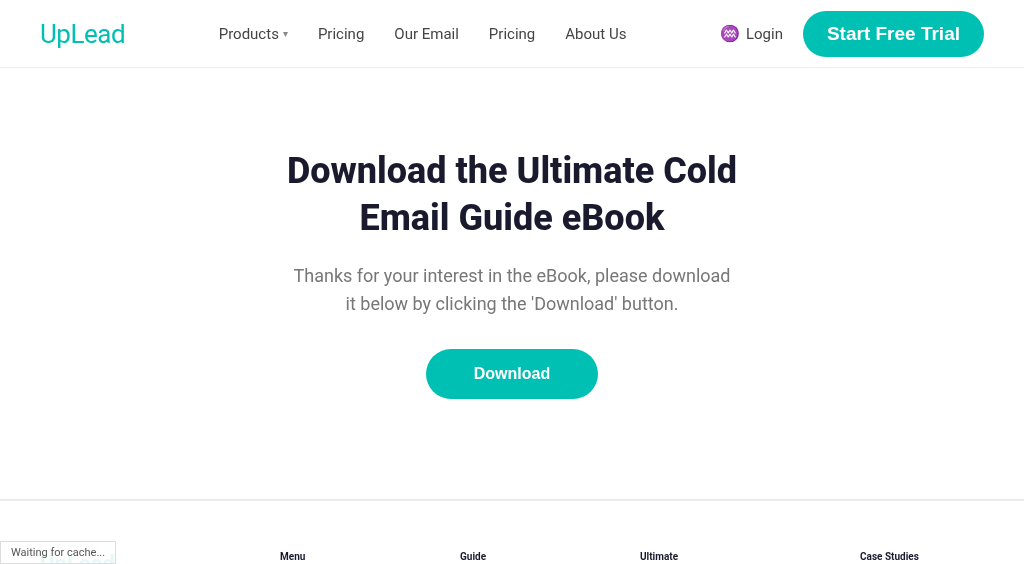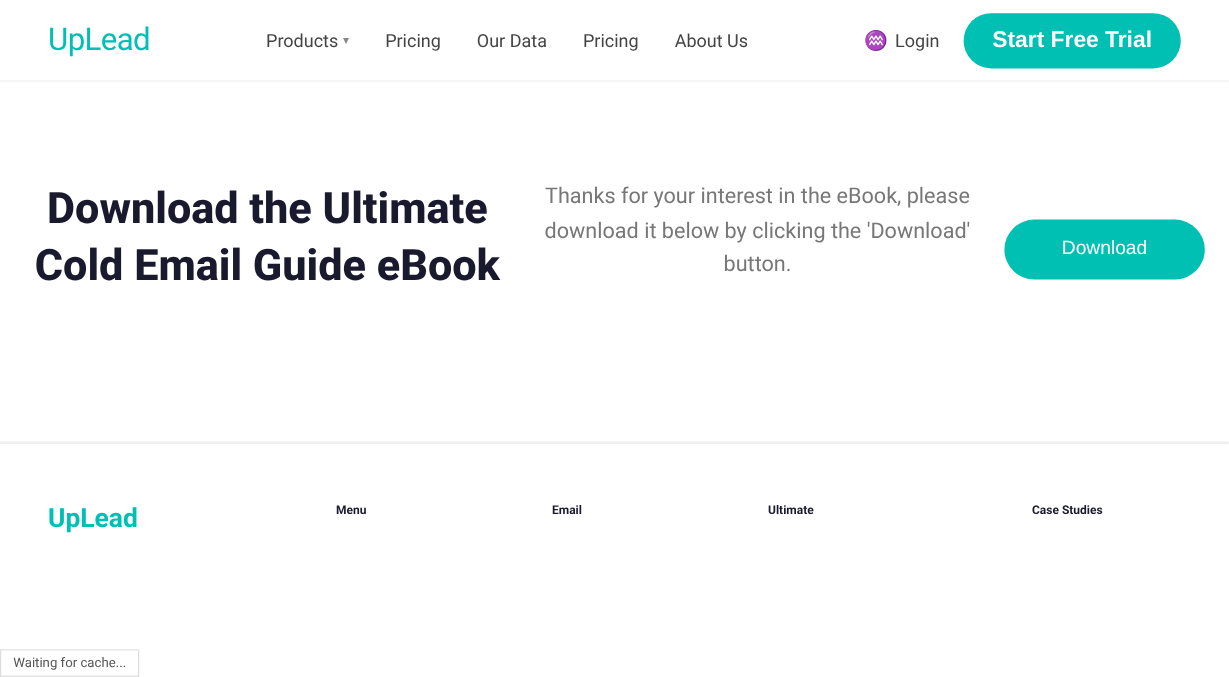--- a/index.html
+++ b/index.html
@@ -66,21 +66,21 @@
       padding: 12px 24px;
       font-size: 19px;
       font-weight: 600;
       cursor: pointer;
       white-space: nowrap;
     }
 
     
     .hero {
       display: flex;
-      flex-direction: row;
+      flex-direction: column;
       align-items: center;
       justify-content: center;
       padding: 80px 20px 100px;
       text-align: center;
       min-height: 300px;
     }
     .hero h1 {
       font-size: 36px;
       font-weight: 800;
       color: #1a1a2e;
@@ -95,21 +95,21 @@
       line-height: 1.6;
       margin-bottom: 30px;
     }
     .download-btn {
       background: #00bfb3;
       color: #fff;
       border: none;
       border-radius: 30px;
       padding: 16px 48px;
       font-size: 16px;
-      font-weight: 400;
+      font-weight: 700;
       cursor: pointer;
     }
 
     
     .divider {
       height: 1px;
       background: #e8e8e8;
       margin: 0;
     }
 
@@ -162,21 +162,21 @@
 
   <nav>
     <a class="nav-item">
       <span>Products</span>
       <span class="chevron">▾</span>
     </a>
     <a class="nav-item">
       <span>Pricing</span>
     </a>
     <a class="nav-item">
-      <span>Our Data</span>
+      <span>Our Email</span>
     </a>
     <a class="nav-item">
       <span>Pricing</span>
     </a>
     <a class="nav-item">
       <span>About Us</span>
     </a>
   </nav>
 
   <div class="header-right">
@@ -205,21 +205,21 @@
       </div>
 
     </div>
 
     <div class="footer-col">
       <h4>Menu</h4>
 
     </div>
 
     <div class="footer-col">
-      <h4>Email</h4>
+      <h4>Guide</h4>
 
     </div>
 
     <div class="footer-col">
       <h4>Ultimate</h4>
 
     </div>
 
     <div class="footer-col">
       <h4>Case Studies</h4>

